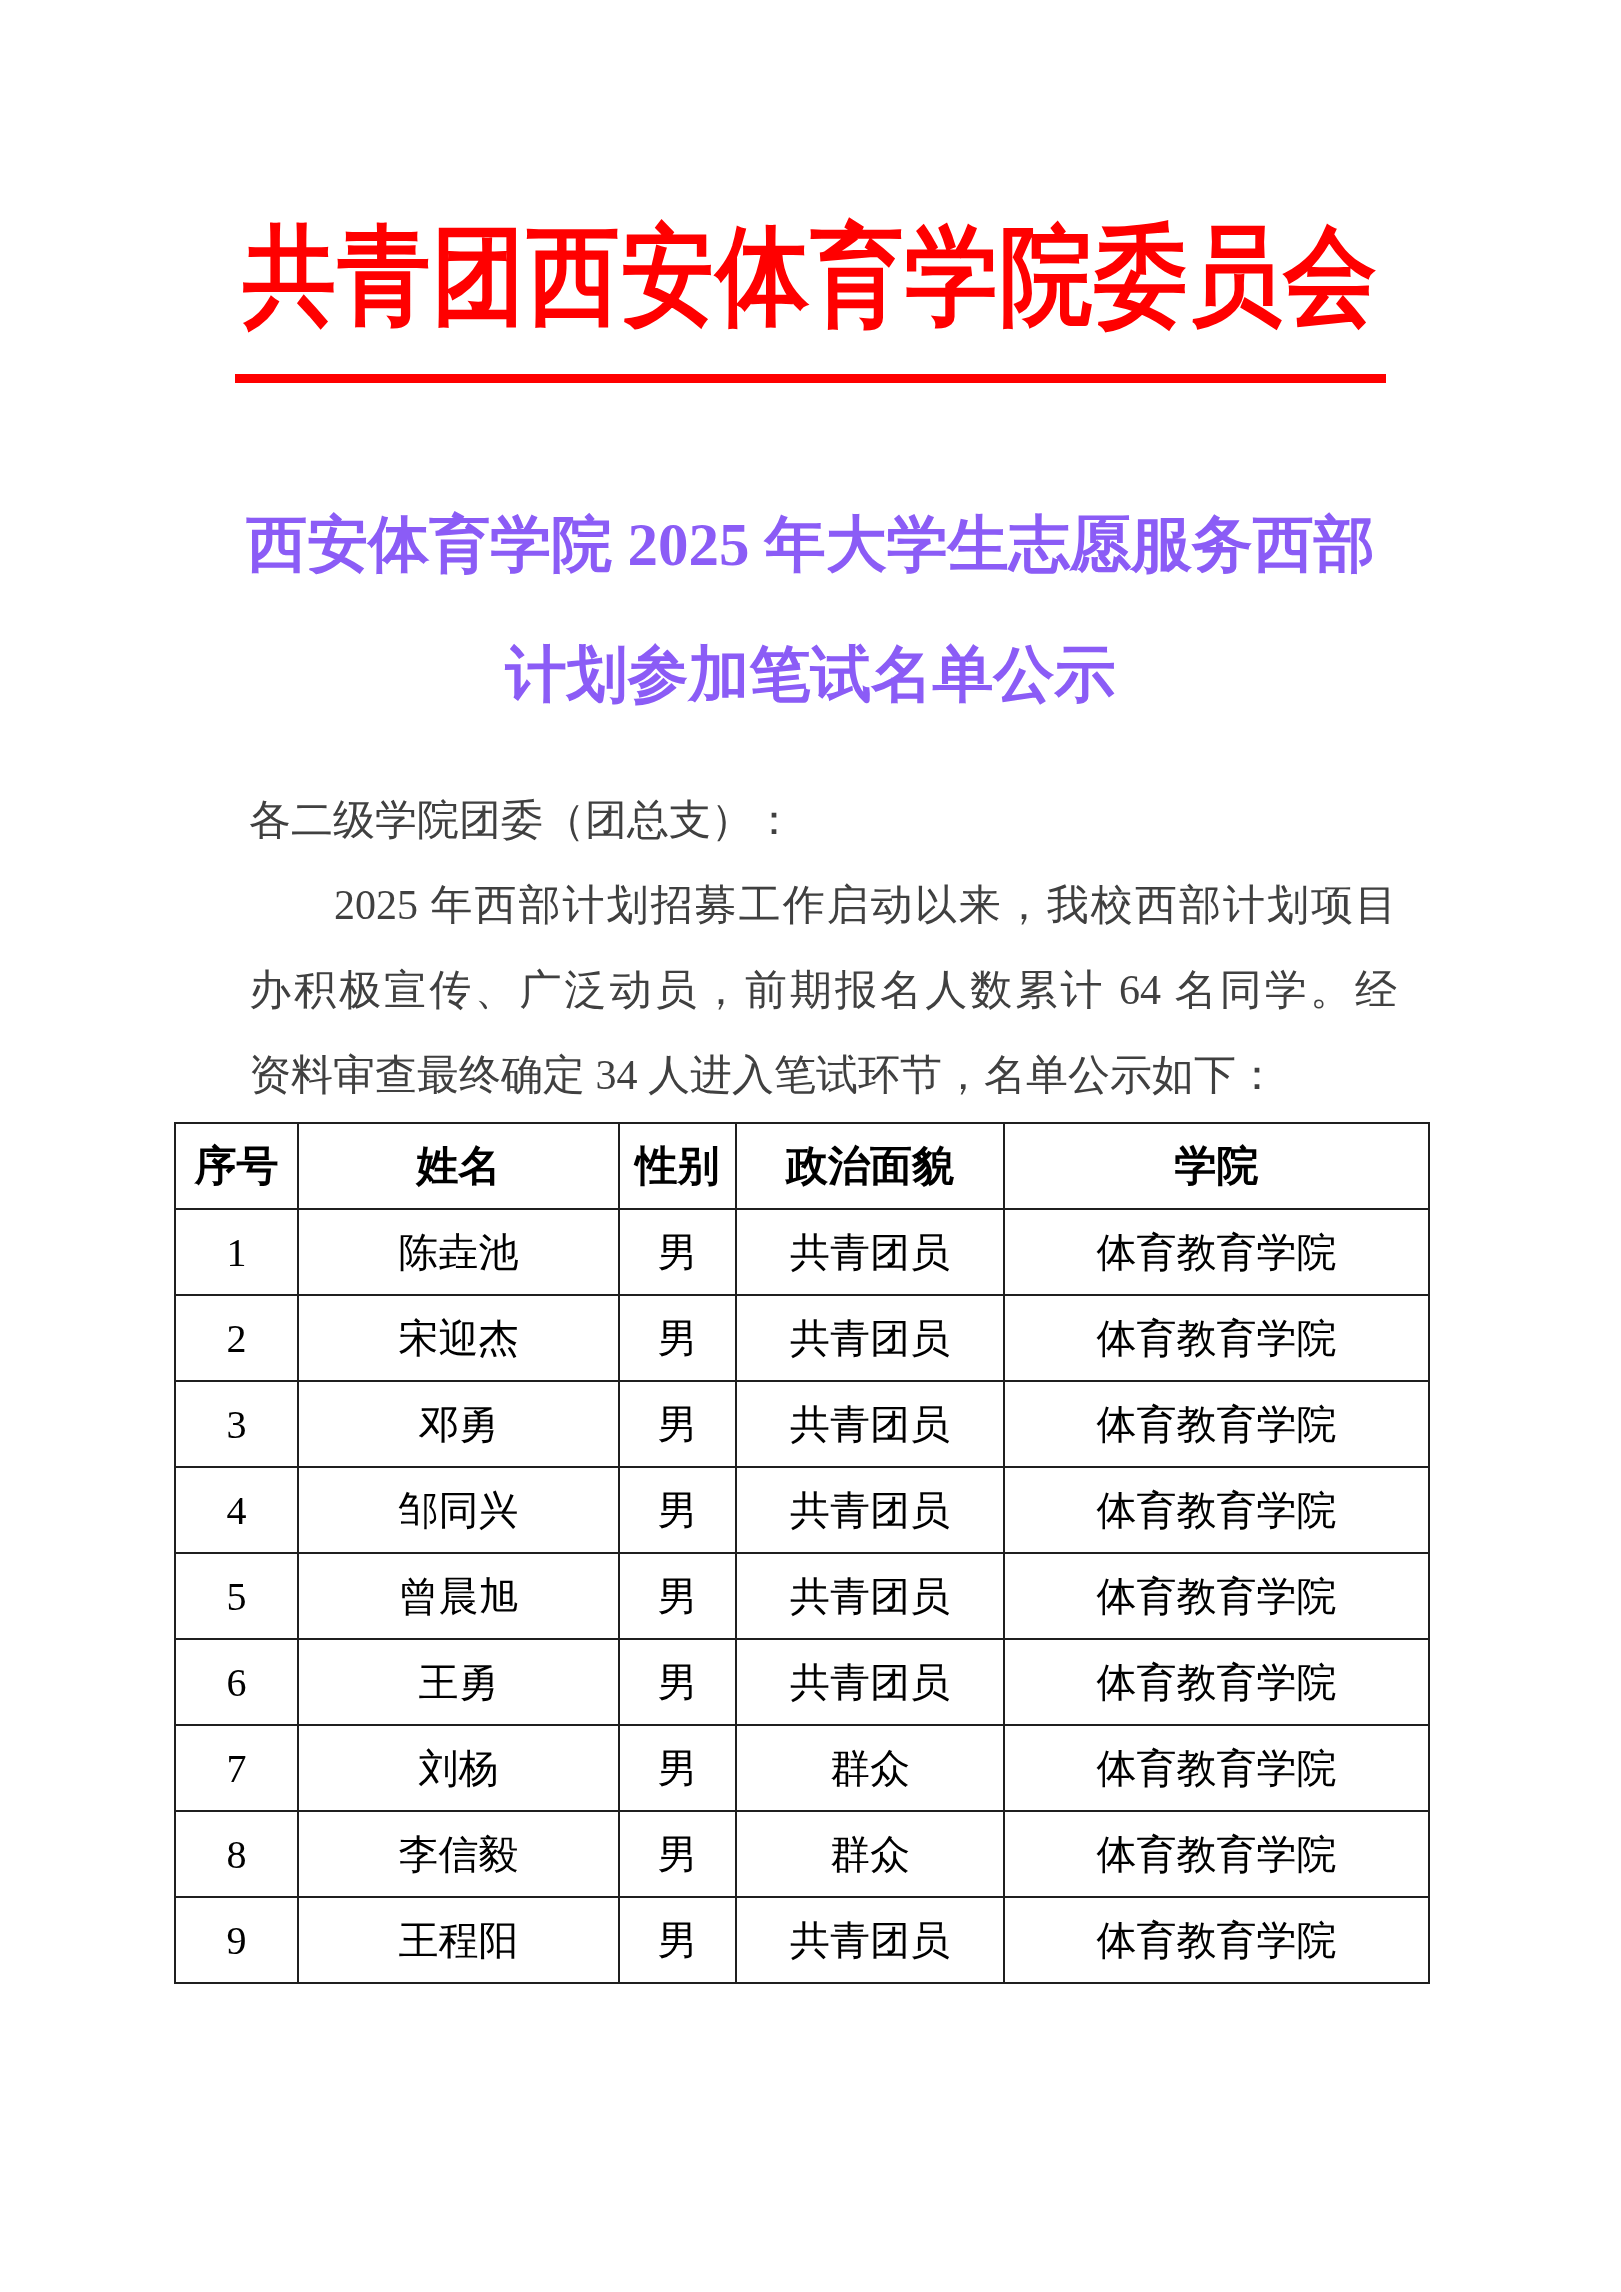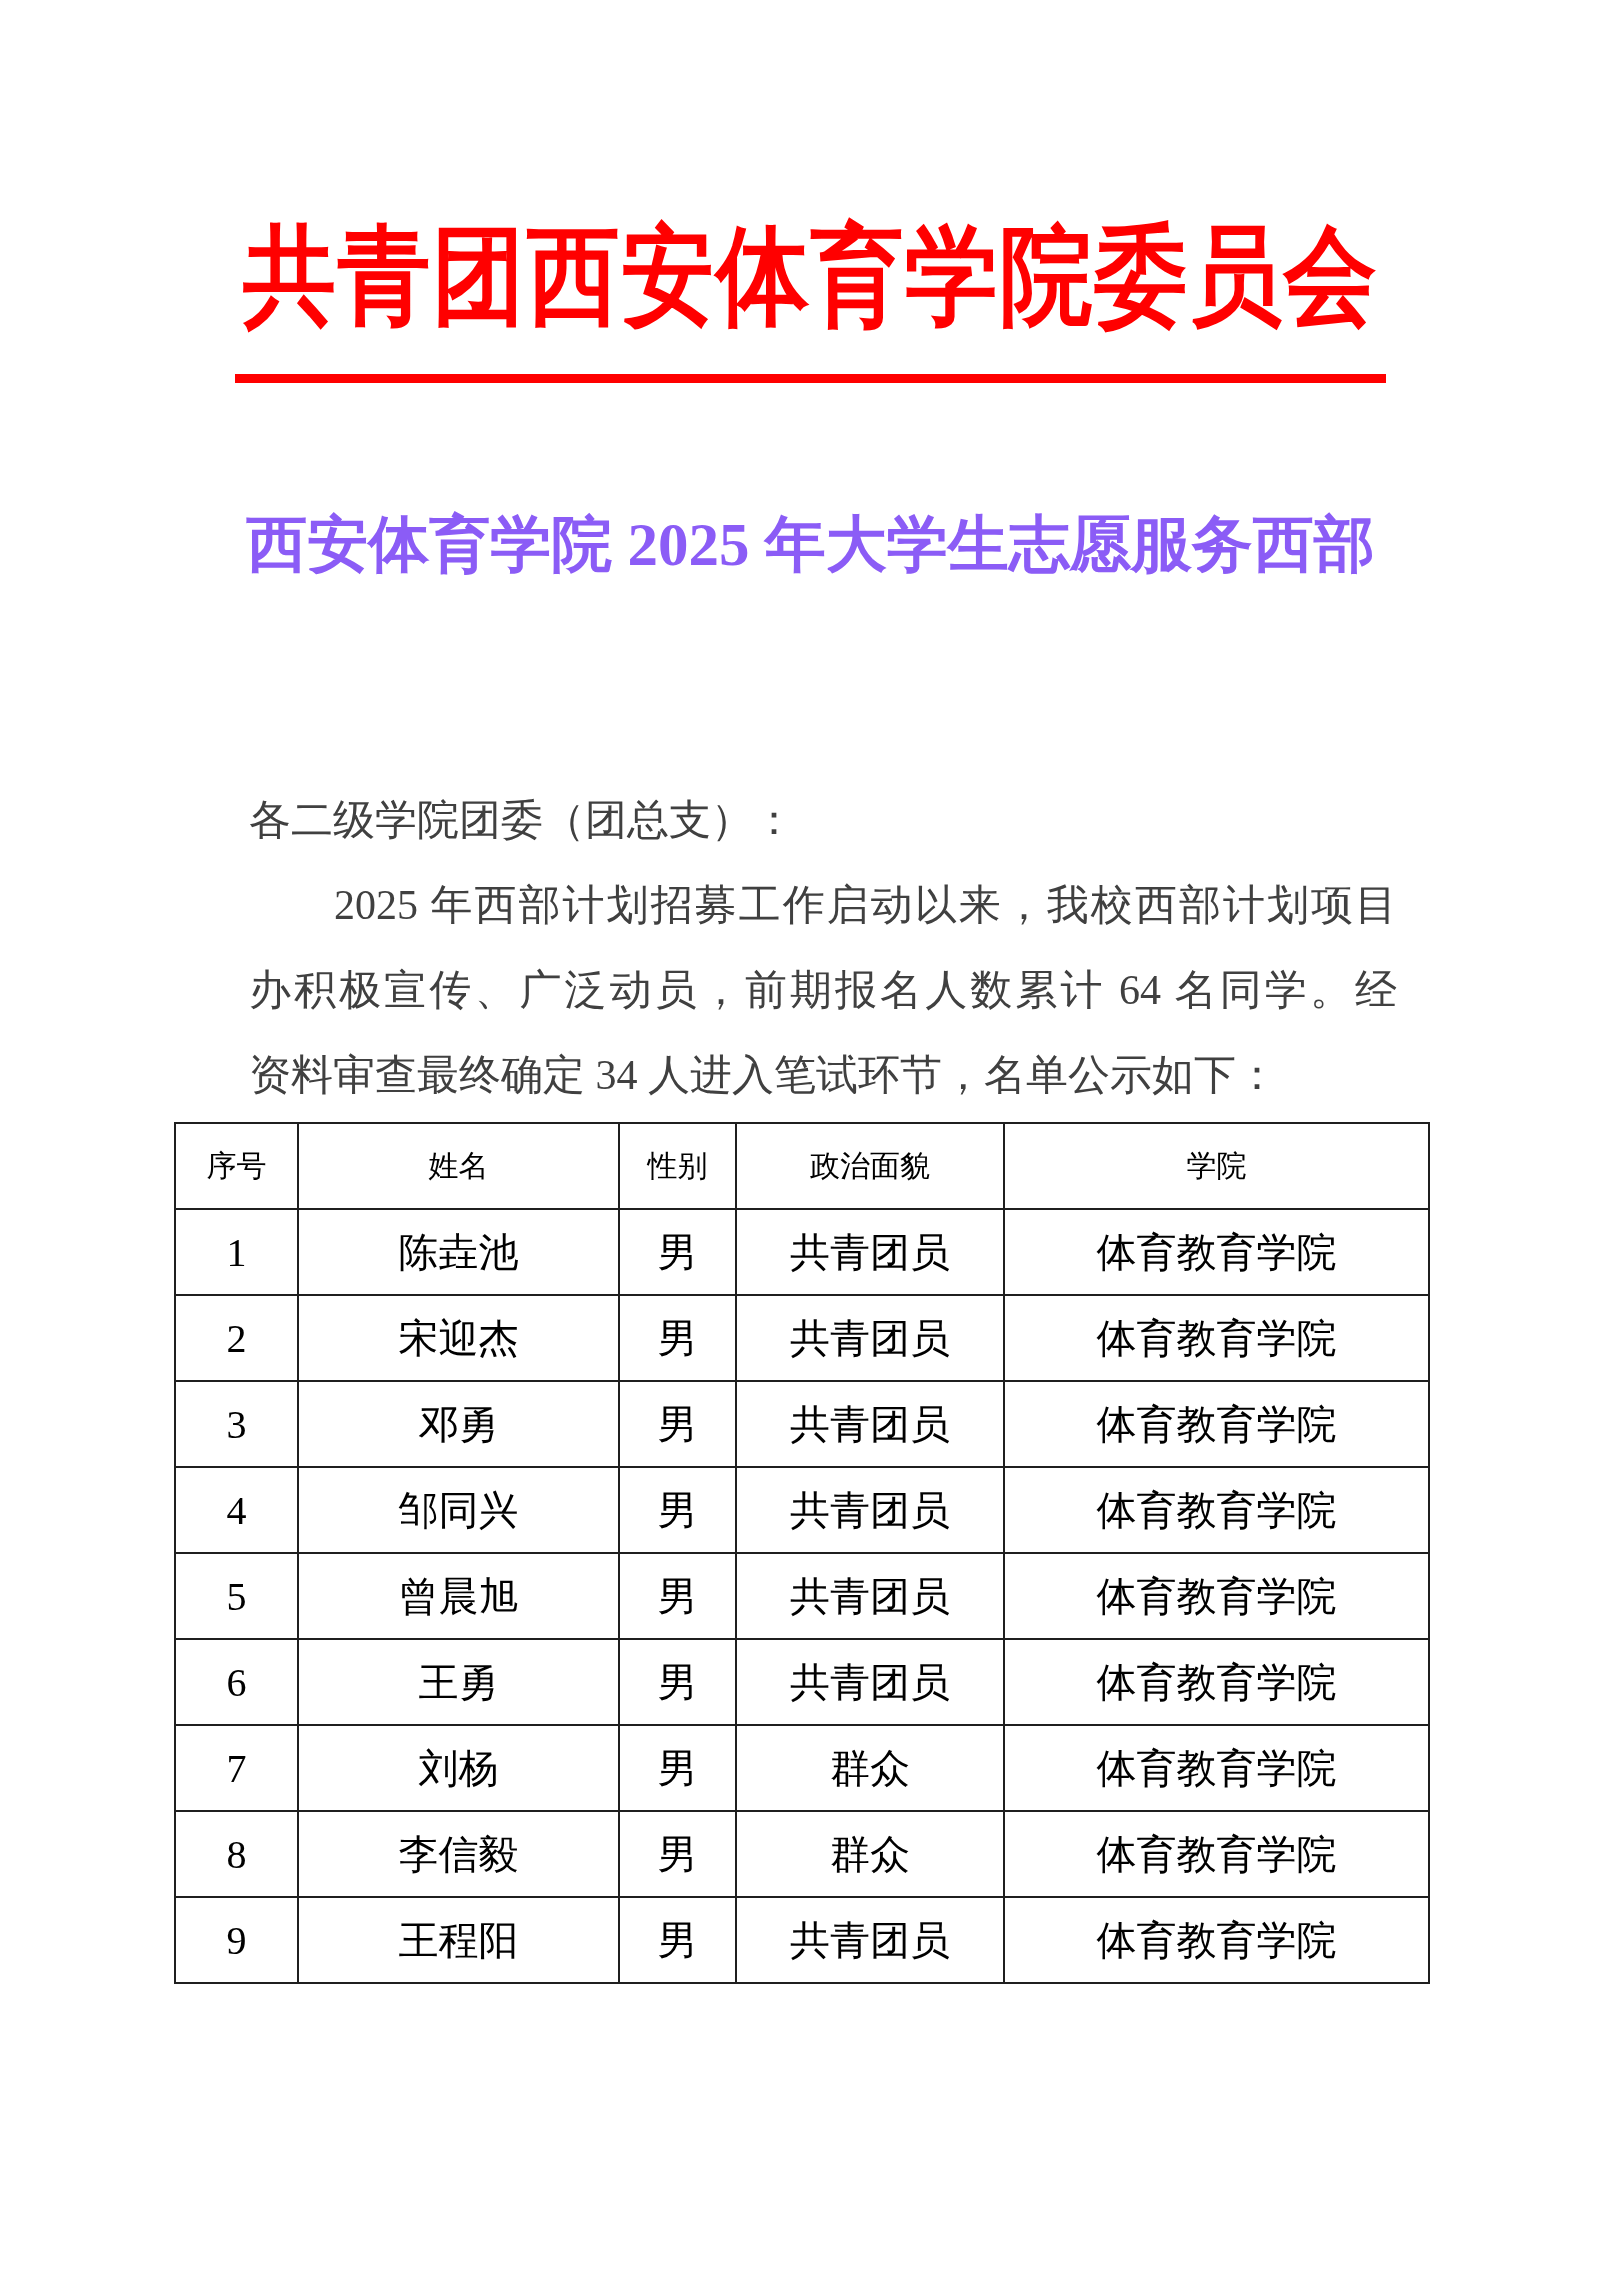--- a/index.html
+++ b/index.html
@@ -78,39 +78,40 @@
   .roster th, .roster td {
     border: 2px solid #1f1f1f;
     border-top-width: 2.9px;
     border-bottom-width: 2.9px;
     height: 86px;
     text-align: center;
     vertical-align: middle;
     padding: 0;
   }
   .roster th {
-    font-size: 30px;
-    font-weight: normal;
+    font-size: 42px;
+    font-weight: bold;
   }
   .roster td {
     font-size: 40px;
     font-weight: normal;
   }
 </style>
 </head>
 <body>
 
 <div class="page">
 
   <div class="org-name">共青团西安体育学院委员会</div>
 
   <div class="double-rule"></div>
 
   <div class="doc-title">
     <div>西安体育学院 2025 年大学生志愿服务西部</div>
+    <div>计划参加笔试名单公示</div>
   </div>
 
   <div class="body-block">
     <div class="para-line">各二级学院团委（团总支）：</div>
     <div class="para-line indent justify">2025 年西部计划招募工作启动以来，我校西部计划项目</div>
     <div class="para-line justify">办积极宣传、广泛动员，前期报名人数累计 64 名同学。经</div>
     <div class="para-line">资料审查最终确定 34 人进入笔试环节，名单公示如下：</div>
   </div>
 
   <table class="roster">

